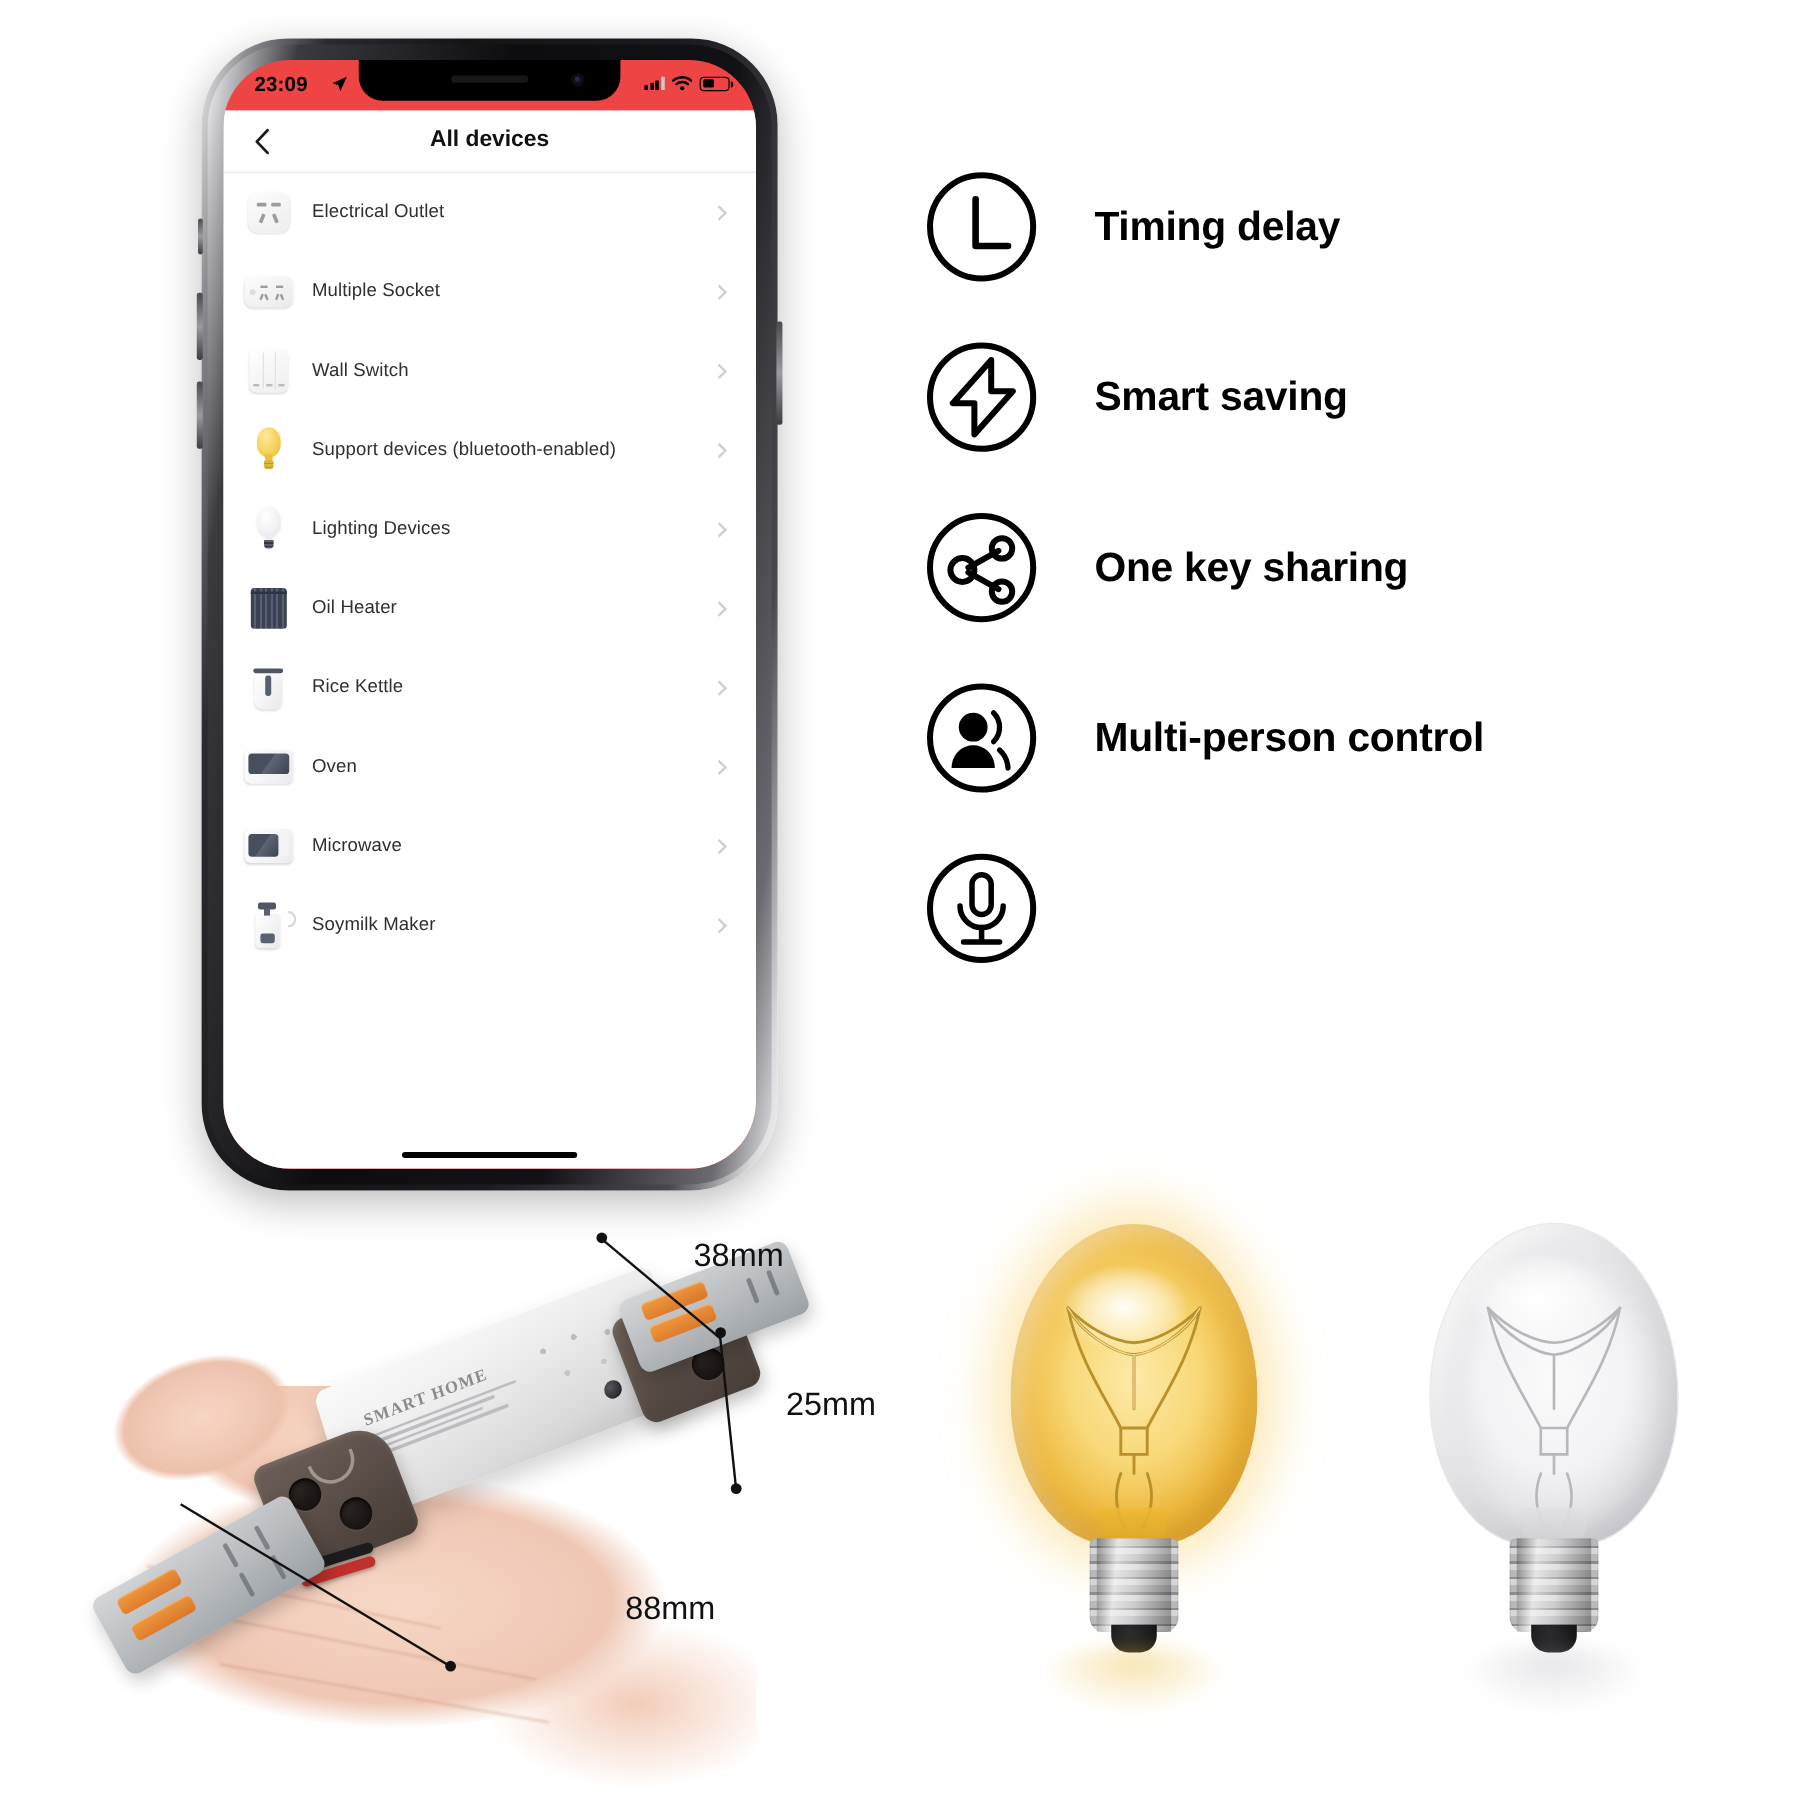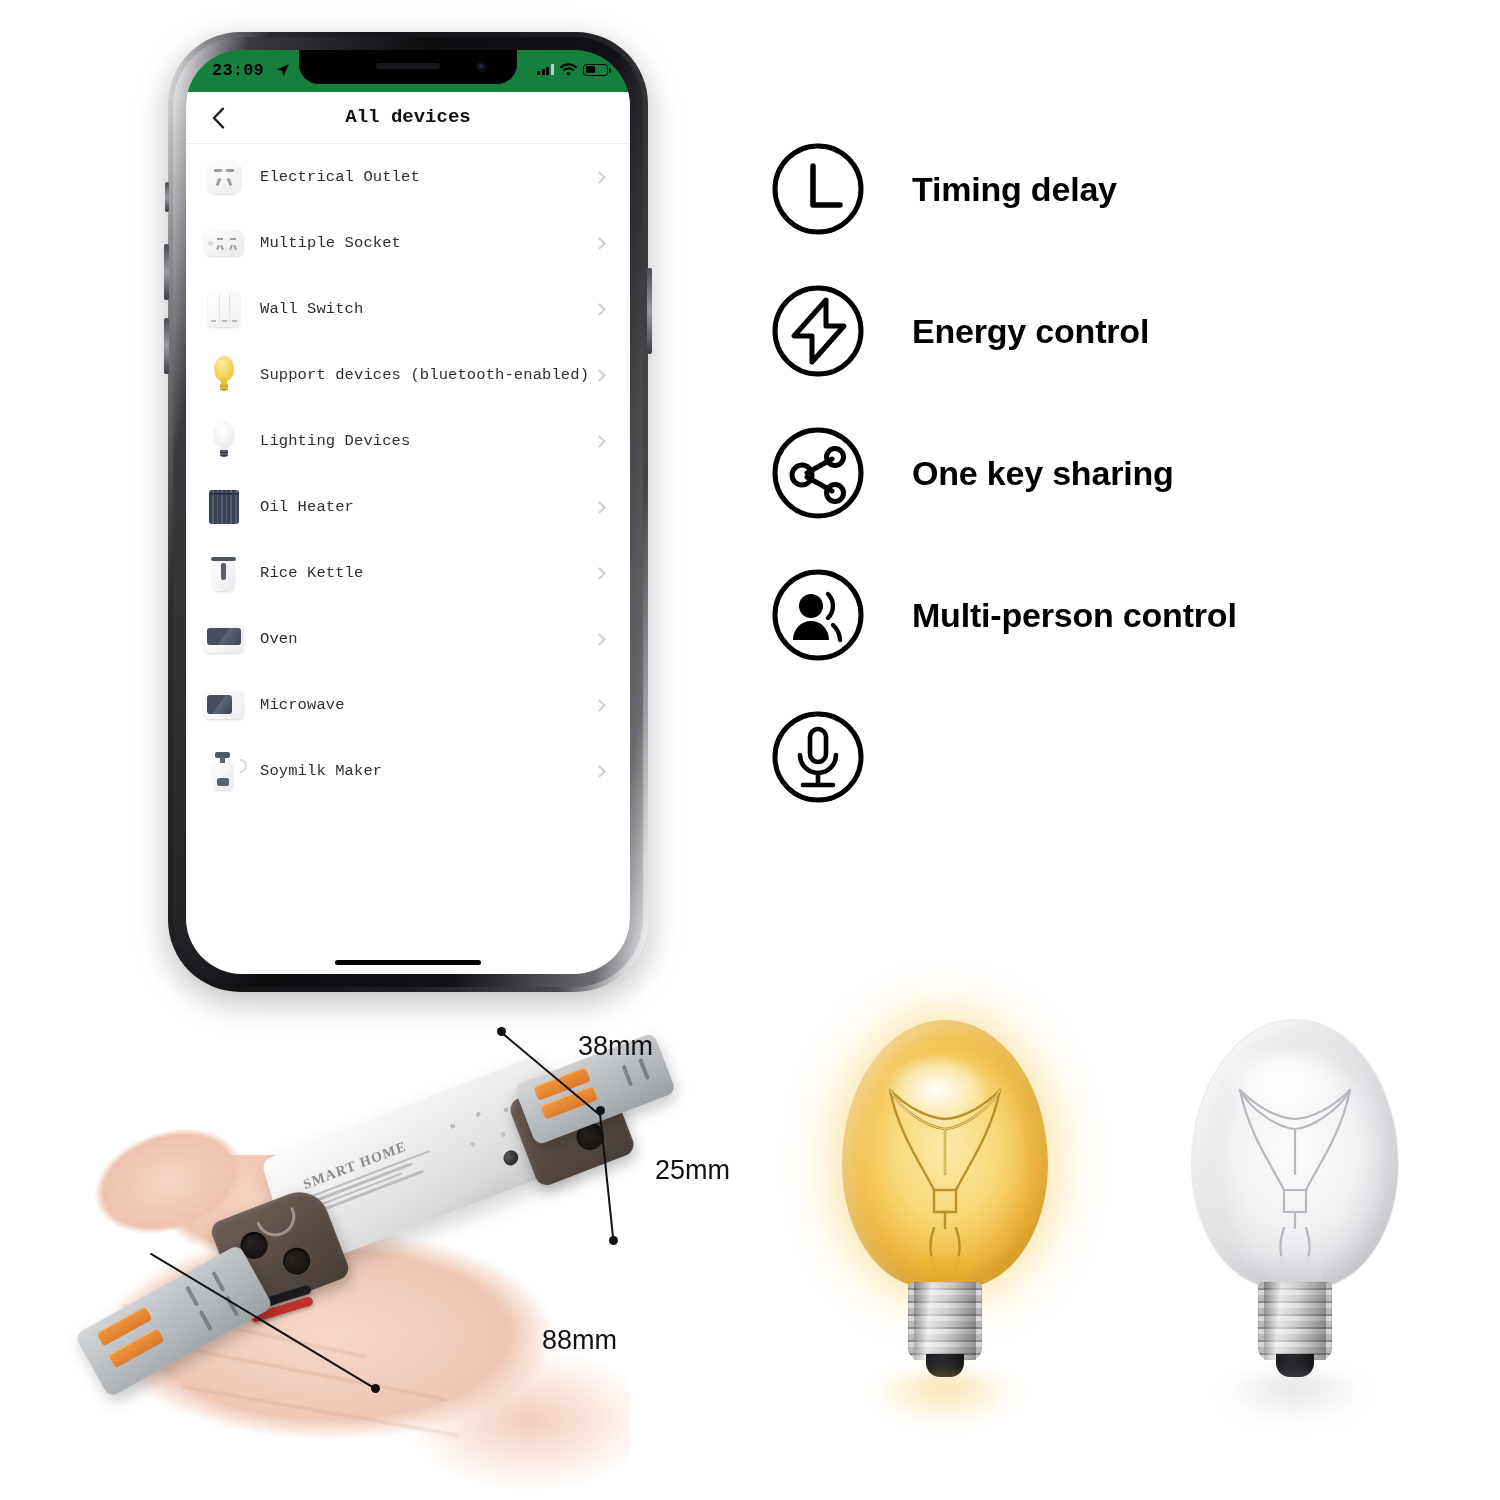--- a/index.html
+++ b/index.html
@@ -18,21 +18,21 @@
     border-radius: 72px;
     background: linear-gradient(100deg,#efefef 0%,#8e8e92 6%,#2b2b2f 16%,#141417 34%,#1b1b1f 62%,#47474c 86%,#d9d9dd 96%,#f4f4f6 100%);
     box-shadow: 0 10px 34px rgba(0,0,0,.26);
   }
   .phone-frame::after{
     content:""; position:absolute; inset:5px; border-radius:68px;
     background: linear-gradient(100deg,#fafafa 0%,#b9b9bd 4%,#3a3a3f 12%,#0d0d10 40%,#121216 70%,#6a6a70 92%,#e9e9ec 100%);
   }
   .phone-screen {
     position: absolute; left: 18px; top: 18px; right: 18px; bottom: 18px;
-    border-radius: 56px; background:#15803d; overflow: hidden; z-index: 4; font-family: Liberation Mono, monospace;
+    border-radius: 56px; background:#ef4444; overflow: hidden; z-index: 4;
   }
   
   .btn-side { position:absolute; background: linear-gradient(180deg,#4a4a4f,#9a9aa0,#3c3c41); border-radius:2px; z-index:6;}
   .btn-sil { left:-3px; top:150px; width:4px; height:30px; }
   .btn-vu  { left:-4px; top:212px; width:5px; height:56px; }
   .btn-vd  { left:-4px; top:286px; width:5px; height:56px; }
   .btn-pwr { right:-4px; top:236px; width:5px; height:86px; }
 
   
   .notch {
@@ -427,21 +427,21 @@
       <div class="feat-label">Timing delay</div>
     </div>
 
     <div class="feat-row">
       <div class="feat-ico">
         <svg width="94" height="94" viewBox="0 0 94 94">
           <circle cx="47" cy="47" r="43" fill="none" stroke="#000" stroke-width="5"></circle>
           <path d="M55 16 23 52h18v26l32-36H55z" fill="none" stroke="#000" stroke-width="5" stroke-linejoin="round"></path>
         </svg>
       </div>
-      <div class="feat-label">Energy control</div>
+      <div class="feat-label">Smart saving</div>
     </div>
 
     <div class="feat-row">
       <div class="feat-ico">
         <svg width="94" height="94" viewBox="0 0 94 94">
           <circle cx="47" cy="47" r="43" fill="none" stroke="#000" stroke-width="5"></circle>
           <path d="M36 47 61 33M36 51l25 14" stroke="#000" stroke-width="5" fill="none" stroke-linecap="round"></path>
           <circle cx="31" cy="49" r="10" fill="none" stroke="#000" stroke-width="5"></circle>
           <circle cx="64" cy="31" r="8.5" fill="none" stroke="#000" stroke-width="5"></circle>
           <circle cx="64" cy="67" r="8.5" fill="none" stroke="#000" stroke-width="5"></circle>
@@ -527,21 +527,21 @@
     <div class="lead" style="left:501px;top:26px;width:130px;transform:rotate(40deg);"></div>
     <div class="dim-label" style="left:578px;top:26px;">38mm</div>
 
     <div class="dot" style="left:596px;top:101px;"></div>
     <div class="lead" style="left:600px;top:105px;width:128px;transform:rotate(84deg);"></div>
     <div class="dot" style="left:609px;top:231px;"></div>
     <div class="dim-label" style="left:655px;top:150px;">25mm</div>
 
     <div class="dot" style="left:371px;top:379px;"></div>
     <div class="lead" style="left:375px;top:383px;width:262px;transform:rotate(-149deg);"></div>
-    <div class="dim-label" style="left:542px;top:320px;">88mm</div>
+    <div class="dim-label" style="left:521px;top:320px;">88mm</div>
   </div>
 
   <div class="bulbs">
 
     <div class="bigbulb bulb-on" style="left:40px; top:10px;">
       <div class="bb-glass"></div>
       <div class="bb-fil">
         <svg width="206" height="200" viewBox="0 0 206 200">
           <g fill="none" stroke="#b9902a" stroke-width="2.4" stroke-linecap="round">
             <path d="M48 8 C60 30 88 46 103 47 C118 46 146 30 158 8"></path>

